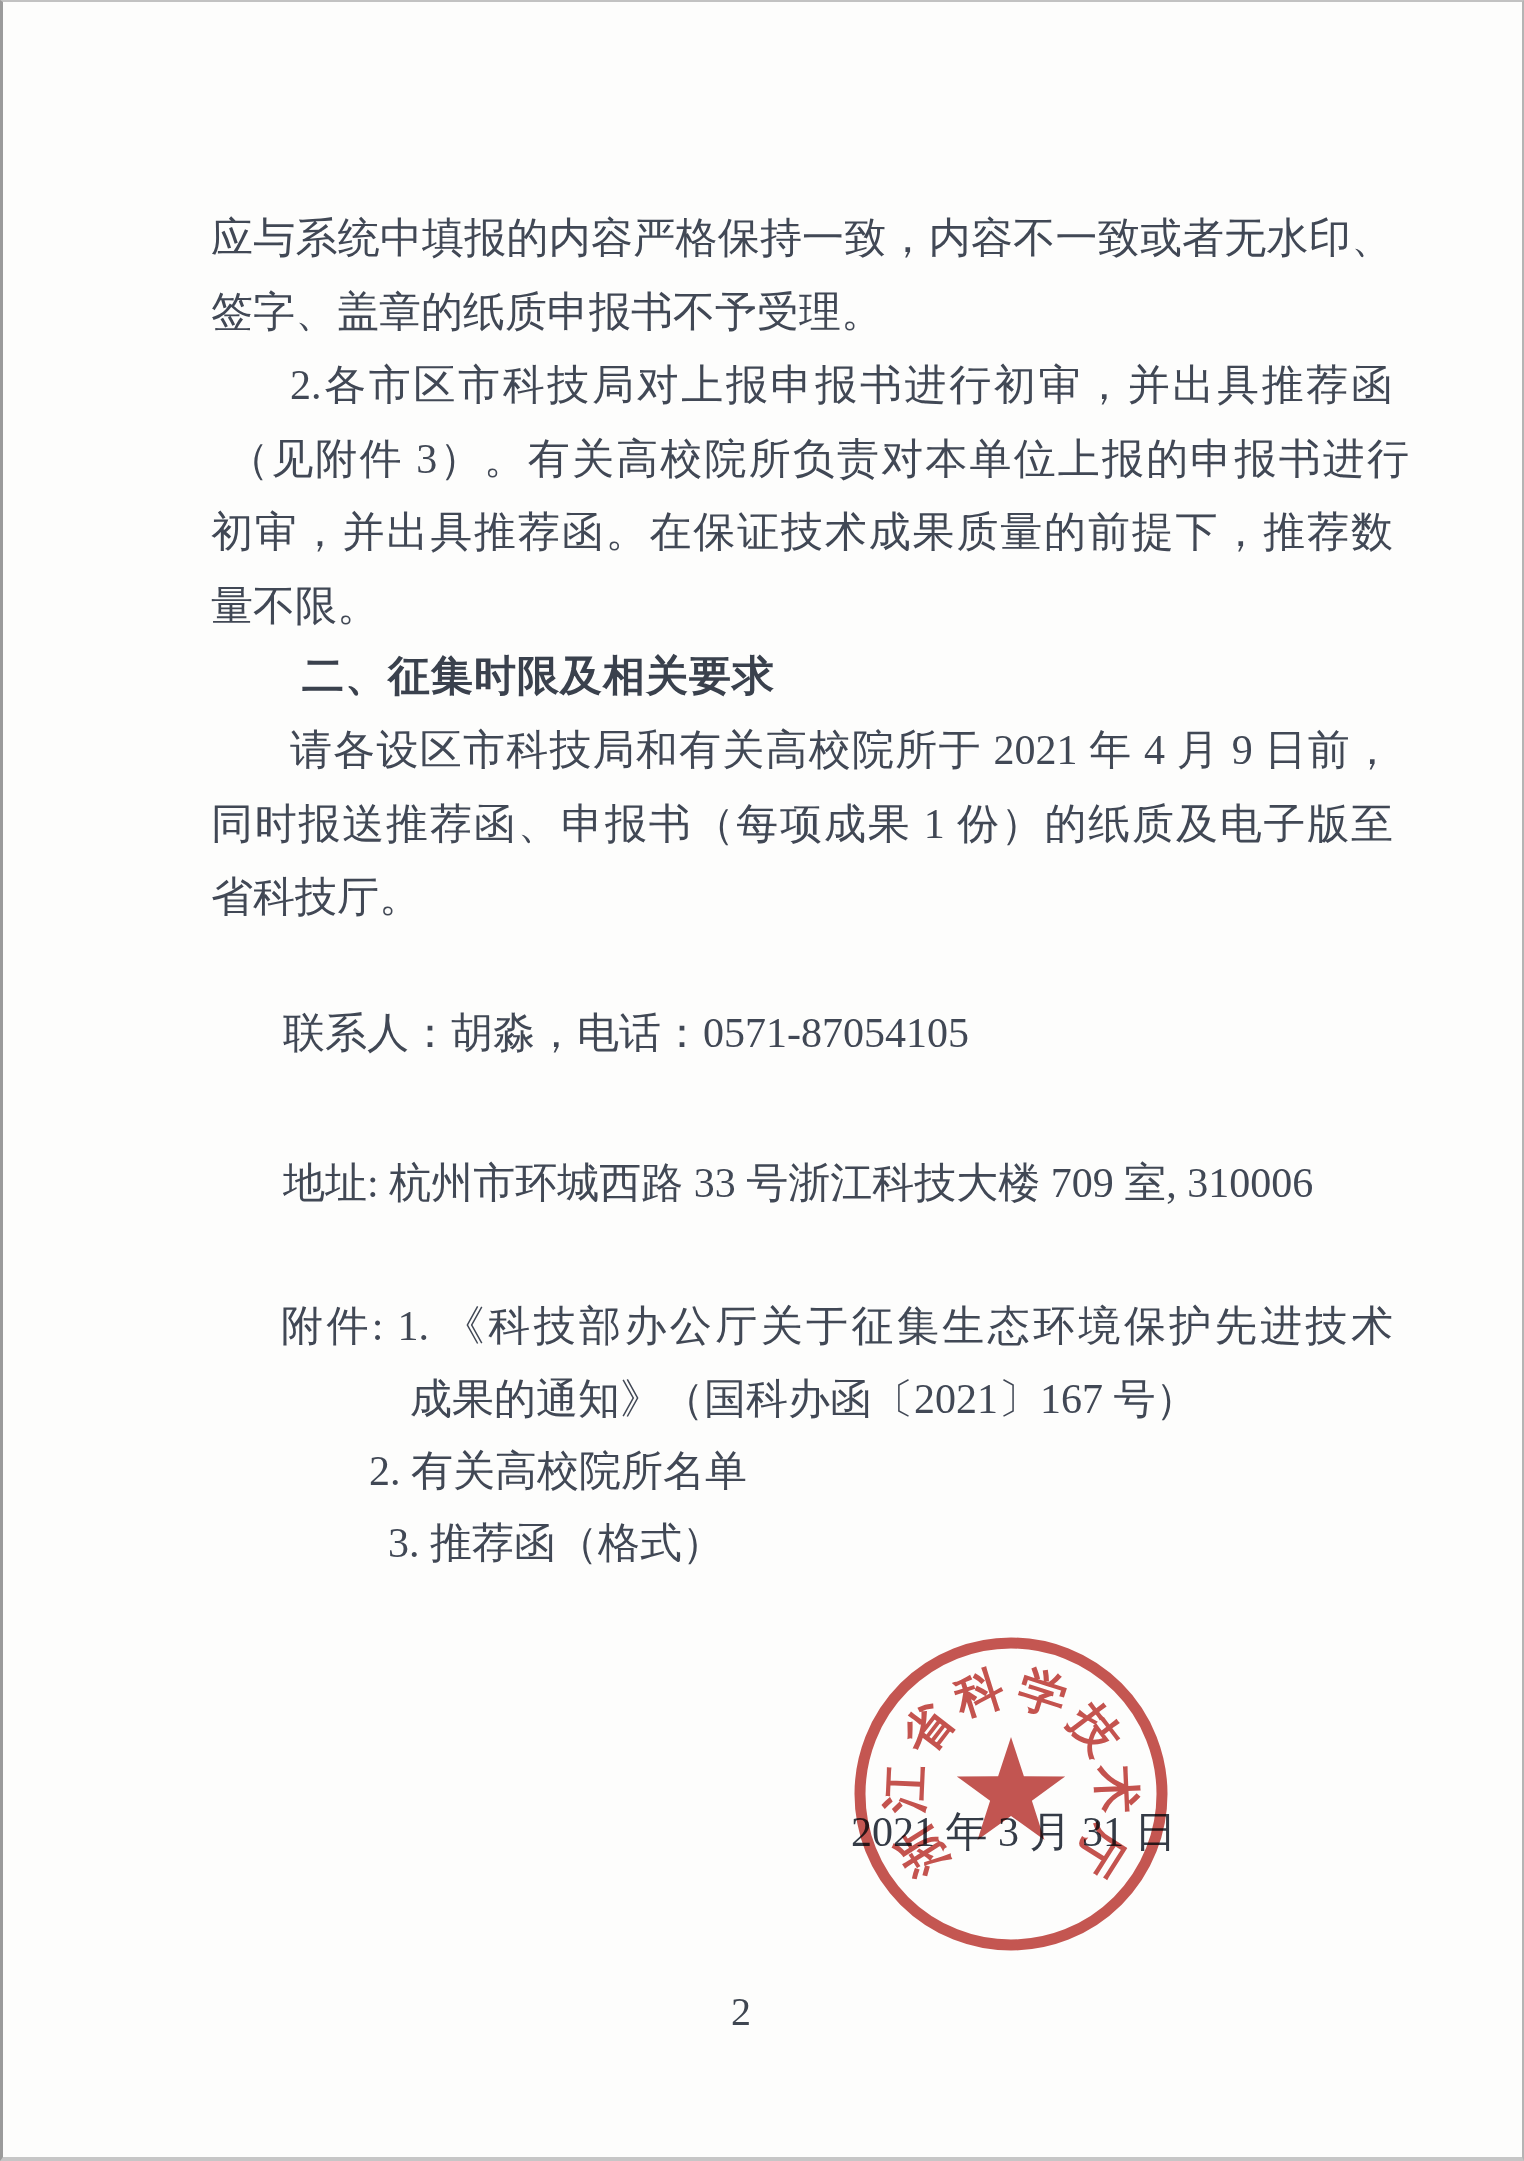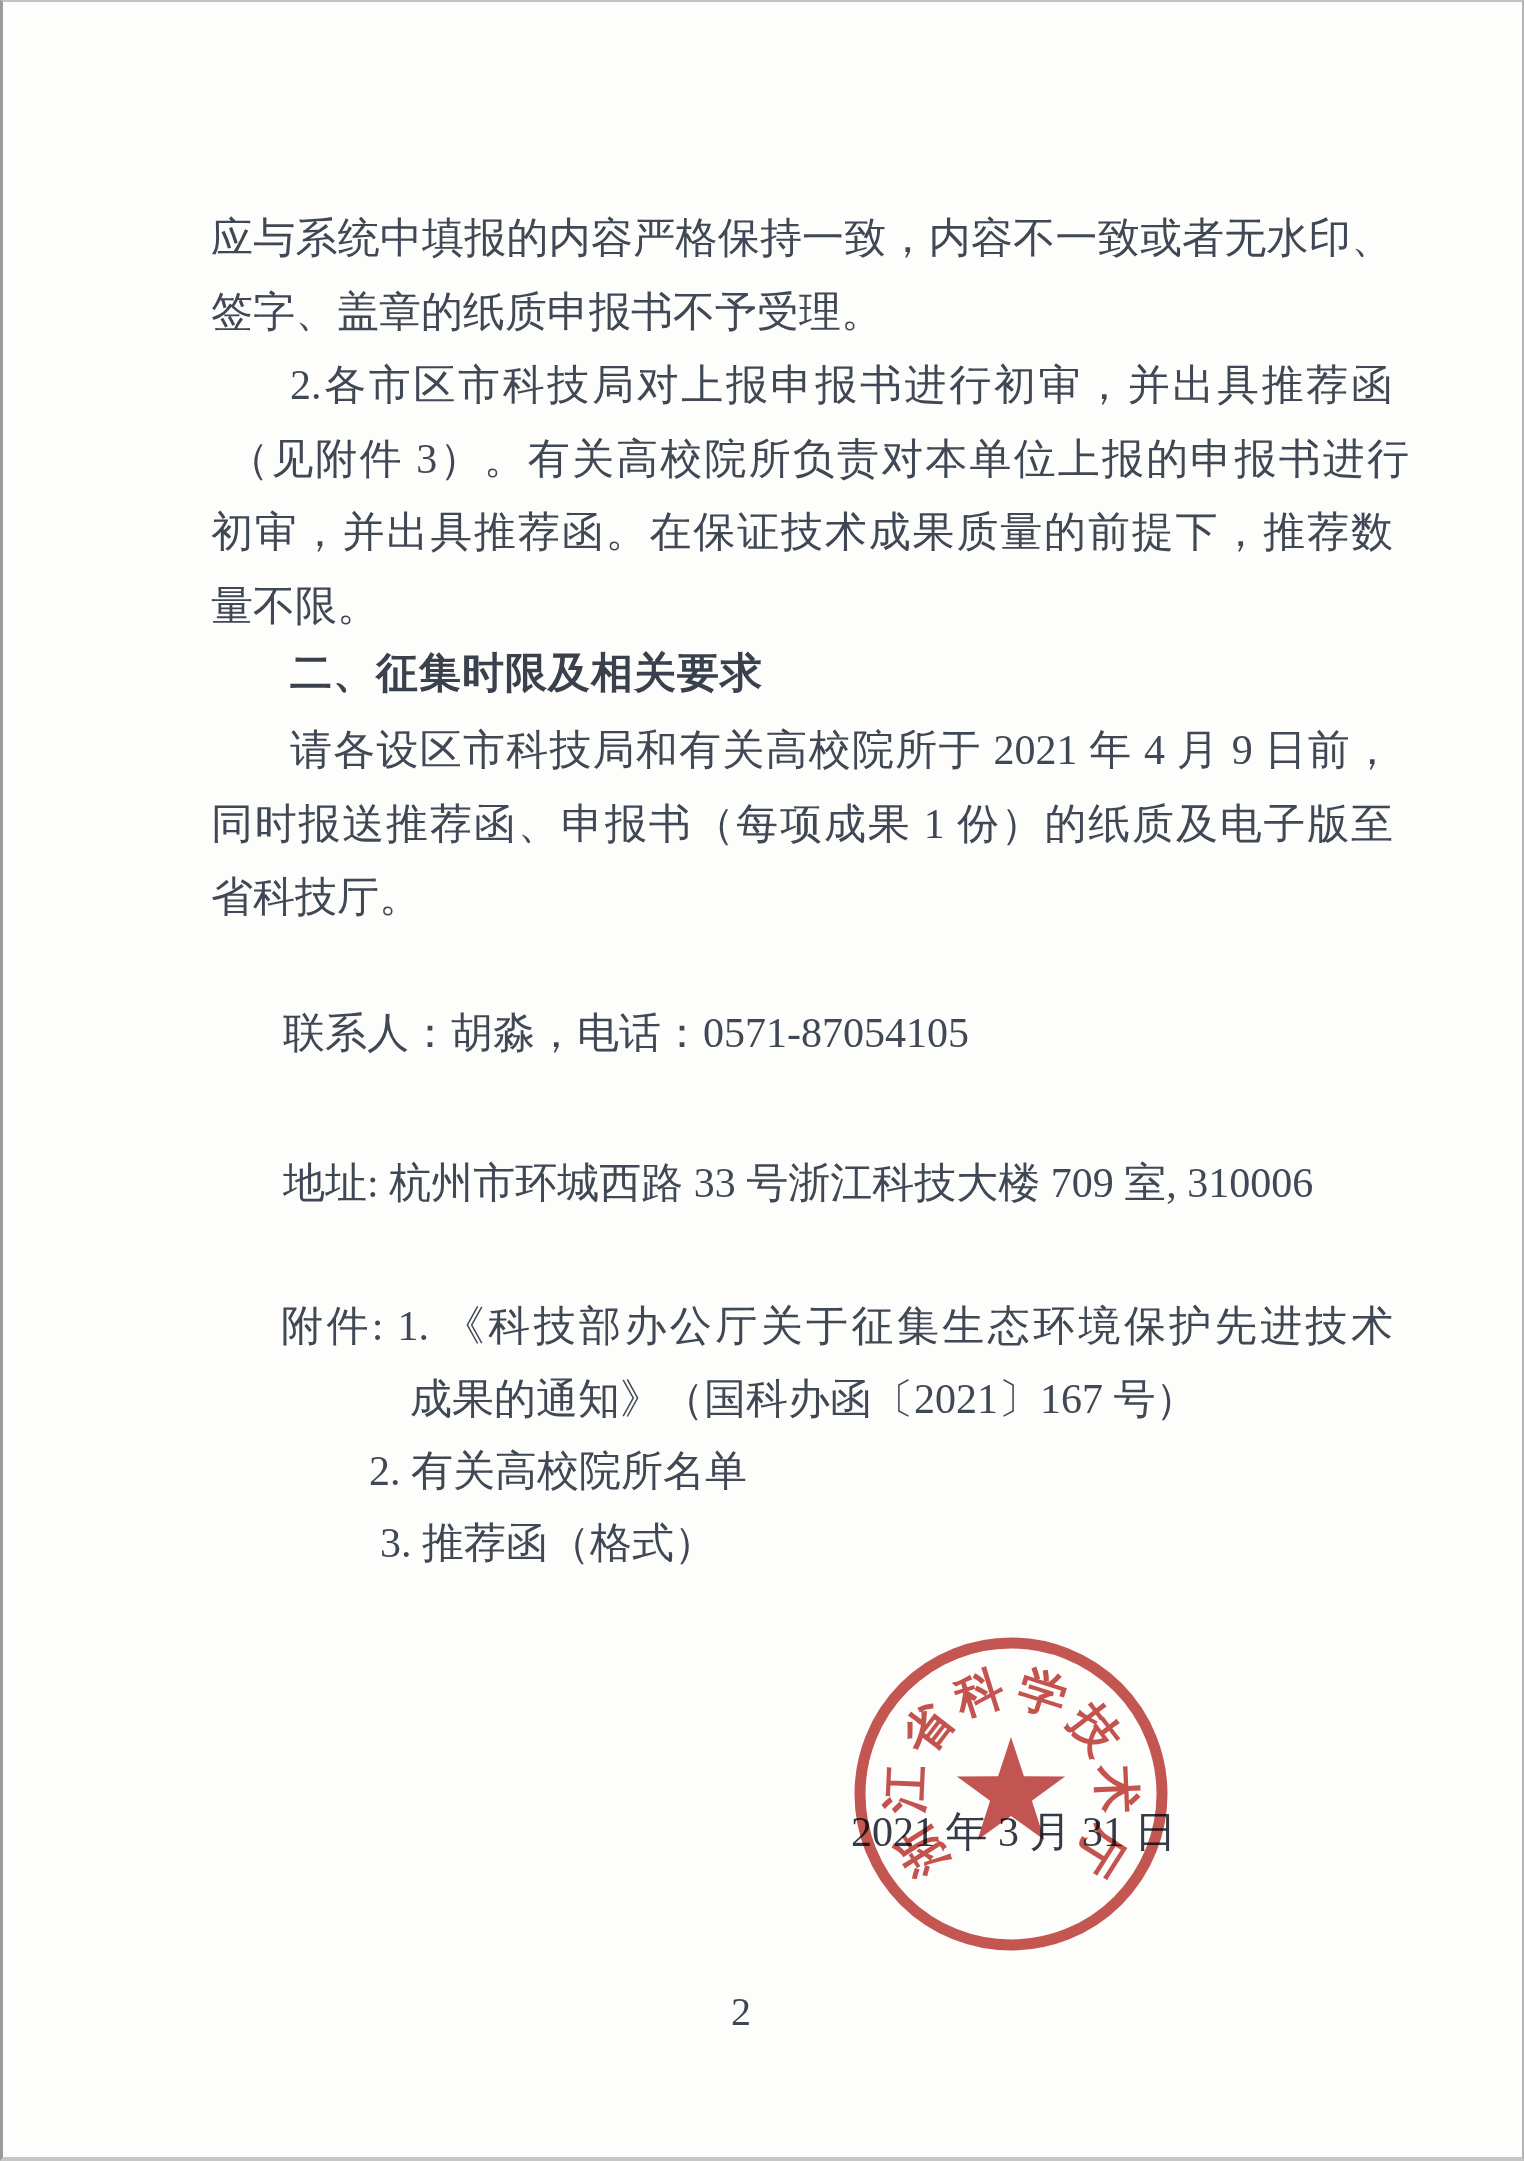--- a/index.html
+++ b/index.html
@@ -22,24 +22,25 @@
     line-height:1.28;
     white-space:nowrap;
     letter-spacing:0px;
   }
   .j{
     white-space:normal;
     text-align:justify;
     text-align-last:justify;
   }
   .heading{
-    font-family:Liberation Mono, monospace;
+    font-family:Liberation Serif, serif;
     font-weight:700;
     color:#3a414d;
     letter-spacing:1px;
+    margin-left:12px;
   }
   .sig{
     position:absolute;
     font-size:42px;
     color:#343b46;
     white-space:nowrap;
     z-index:2;
   }
   .pagenum{
     position:absolute;
@@ -84,21 +85,21 @@
   <div class="line j" style="left:287px;top:722px;width:1103px">请各设区市科技局和有关高校院所于 2021 年 4 月 9 日前，</div>
   <div class="line j" style="left:208px;top:796px;width:1182px">同时报送推荐函、申报书（每项成果 1 份）的纸质及电子版至</div>
   <div class="line" style="left:208px;top:869px">省科技厅。</div>
 
   <div class="line" style="left:280px;top:1005px">联系人：胡淼，电话：0571-87054105</div>
   <div class="line" style="left:280px;top:1155px">地址: 杭州市环城西路 33 号浙江科技大楼 709 室, 310006</div>
 
   <div class="line j" style="left:278px;top:1298px;width:1112px">附件: 1. 《科技部办公厅关于征集生态环境保护先进技术</div>
   <div class="line" style="left:407px;top:1371px">成果的通知》（国科办函〔2021〕167 号）</div>
   <div class="line" style="left:366px;top:1443px">2. 有关高校院所名单</div>
-  <div class="line" style="left:377px;top:1515px">3. 推荐函（格式）</div>
+  <div class="line" style="left:385px;top:1515px">3. 推荐函（格式）</div>
 
   <div class="sig" style="left:848px;top:1802px">2021 年 3 月 31 日</div>
 
   <div class="pagenum">2</div>
 
   <svg class="seal" viewBox="-165 -165 330 330" aria-hidden="true">
     <circle class="ring" cx="0" cy="0" r="151"></circle>
     <polygon class="star" points="0,-57 12.9,-17.8 54.2,-17.6 20.9,6.8 33.5,46.1 0,22 -33.5,46.1 -20.9,6.8 -54.2,-17.6 -12.9,-17.8"></polygon>
     <g>
       <text transform="rotate(-122.5)" x="0" y="-106" text-anchor="middle" dominant-baseline="central">浙</text>

